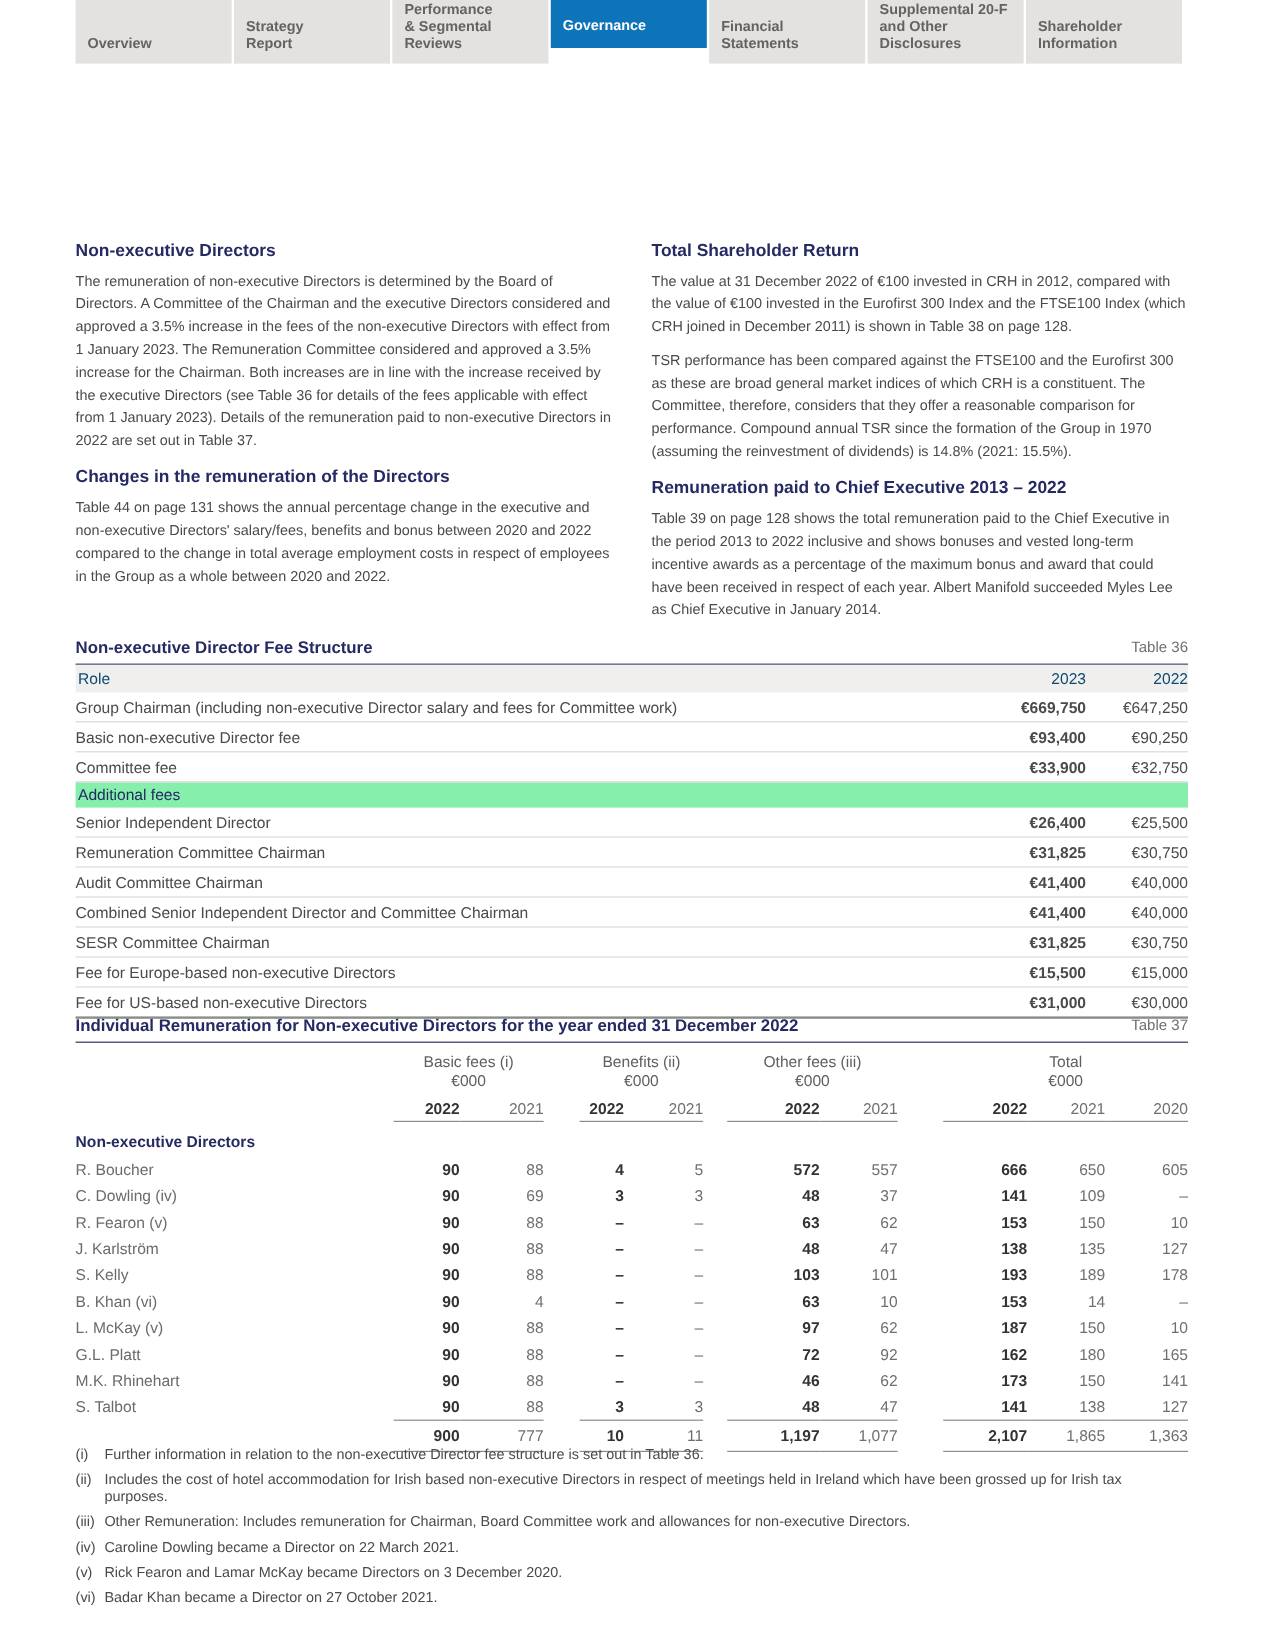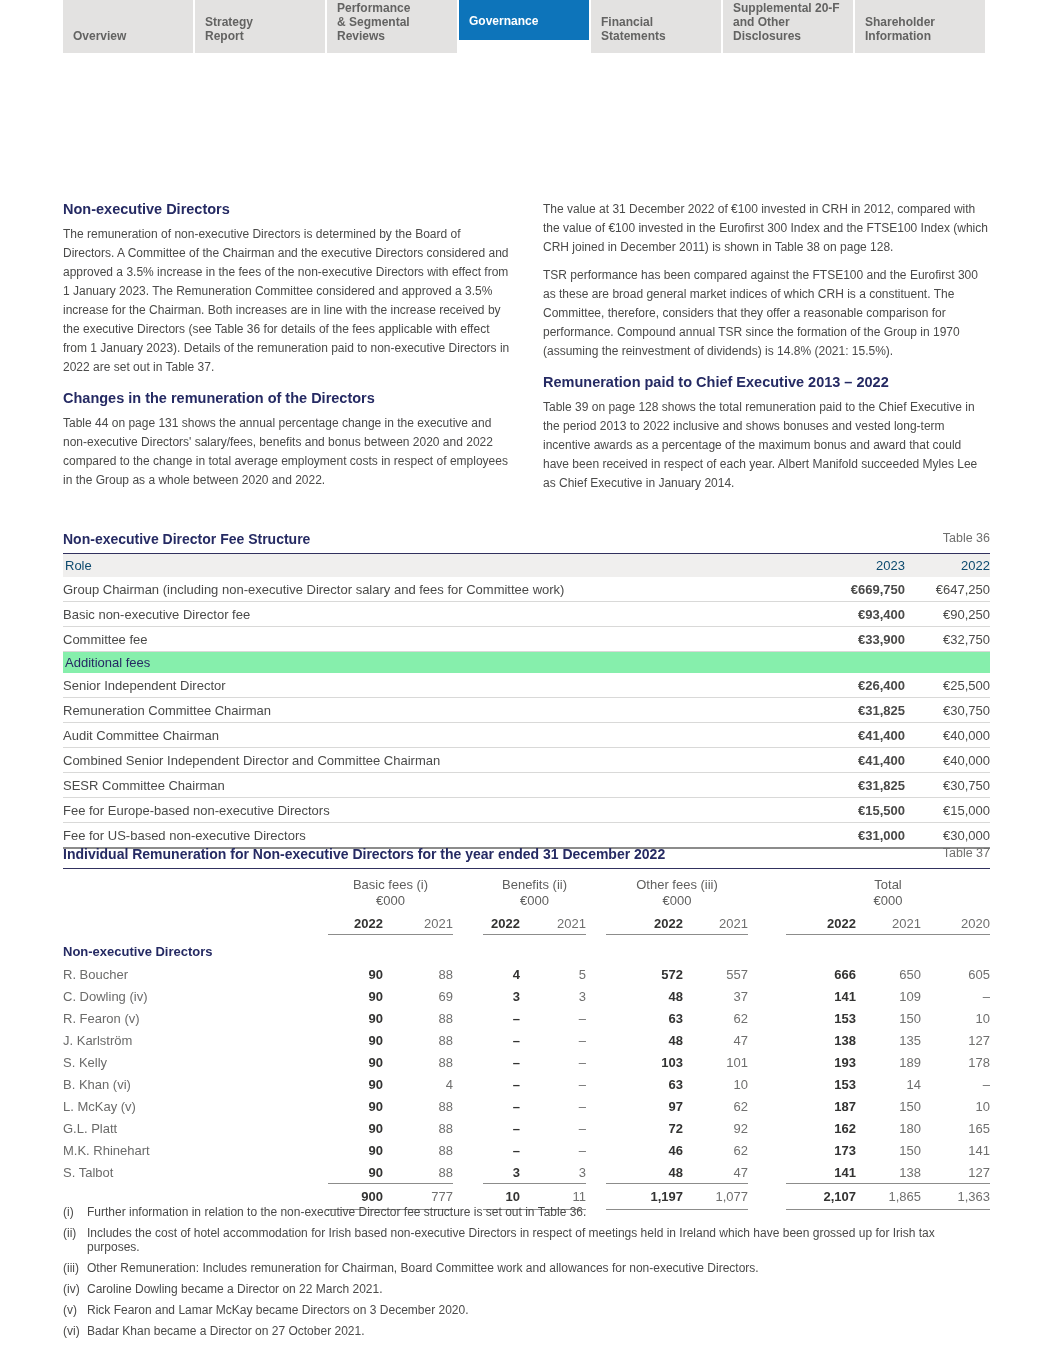--- a/index.html
+++ b/index.html
@@ -13,21 +13,21 @@
   .tab:last-child{margin-right:0;}
   .tab.active{background:#0d74ba;color:#fff;height:40px;padding-bottom:12px;}
   
   .cols{position:absolute;top:200px;left:63px;width:927px;display:flex;gap:33px;}
   .col{width:447px;}
   h3{margin:0 0 7px 0;font-size:14.5px;line-height:18px;color:#252a63;font-weight:bold;}
   .col .sec + .sec{margin-top:12px;}
   .col p{margin:0 0 9px 0;font-size:12px;line-height:19px;color:#4a4a49;}
   
   .tblock{position:absolute;left:63px;width:927px;}
-  .ttitle{display:flex;justify-content:space-between;align-items:flex-start;
+  .ttitle{display:flex;justify-content:space-between;align-items:center;
           padding-bottom:6px;border-bottom:1px solid #31315e;}
   .ttitle .tname{font-size:14px;font-weight:bold;color:#252a63;}
   .ttitle .ttag{font-size:12.5px;color:#6f6f6e;}
   table{border-collapse:collapse;width:927px;table-layout:fixed;}
   td{font-size:13px;vertical-align:middle;padding:0;}
   .num{text-align:right;}
   .strong{color:#333332;font-weight:bold;}
   .weak{color:#6f6f6e;}
   
   .t36 tr.hdr td{background:#f0efee;height:23px;color:#0c4a6e;}
@@ -77,20 +77,21 @@
         <h3>Non-executive Directors</h3>
         <p>The remuneration of non-executive Directors is determined by the Board of Directors. A Committee of the Chairman and the executive Directors considered and approved a 3.5% increase in the fees of the non-executive Directors with effect from 1 January 2023. The Remuneration Committee considered and approved a 3.5% increase for the Chairman. Both increases are in line with the increase received by the executive Directors (see Table 36 for details of the fees applicable with effect from 1 January 2023). Details of the remuneration paid to non-executive Directors in 2022 are set out in Table 37.</p>
       </div>
       <div class="sec">
         <h3>Changes in the remuneration of the Directors</h3>
         <p>Table 44 on page 131 shows the annual percentage change in the executive and non-executive Directors' salary/fees, benefits and bonus between 2020 and 2022 compared to the change in total average employment costs in respect of employees in the Group as a whole between 2020 and 2022.</p>
       </div>
     </div>
     <div class="col">
       <div class="sec">
+        <h3>Total Shareholder Return</h3>
         <p>The value at 31 December 2022 of €100 invested in CRH in 2012, compared with the value of €100 invested in the Eurofirst 300 Index and the FTSE100 Index (which CRH joined in December 2011) is shown in Table 38 on page 128.</p>
         <p>TSR performance has been compared against the FTSE100 and the Eurofirst 300 as these are broad general market indices of which CRH is a constituent. The Committee, therefore, considers that they offer a reasonable comparison for performance. Compound annual TSR since the formation of the Group in 1970 (assuming the reinvestment of dividends) is 14.8% (2021: 15.5%).</p>
       </div>
       <div class="sec">
         <h3>Remuneration paid to Chief Executive 2013 – 2022</h3>
         <p>Table 39 on page 128 shows the total remuneration paid to the Chief Executive in the period 2013 to 2022 inclusive and shows bonuses and vested long-term incentive awards as a percentage of the maximum bonus and award that could have been received in respect of each year. Albert Manifold succeeded Myles Lee as Chief Executive in January 2014.</p>
       </div>
     </div>
   </div>
 

